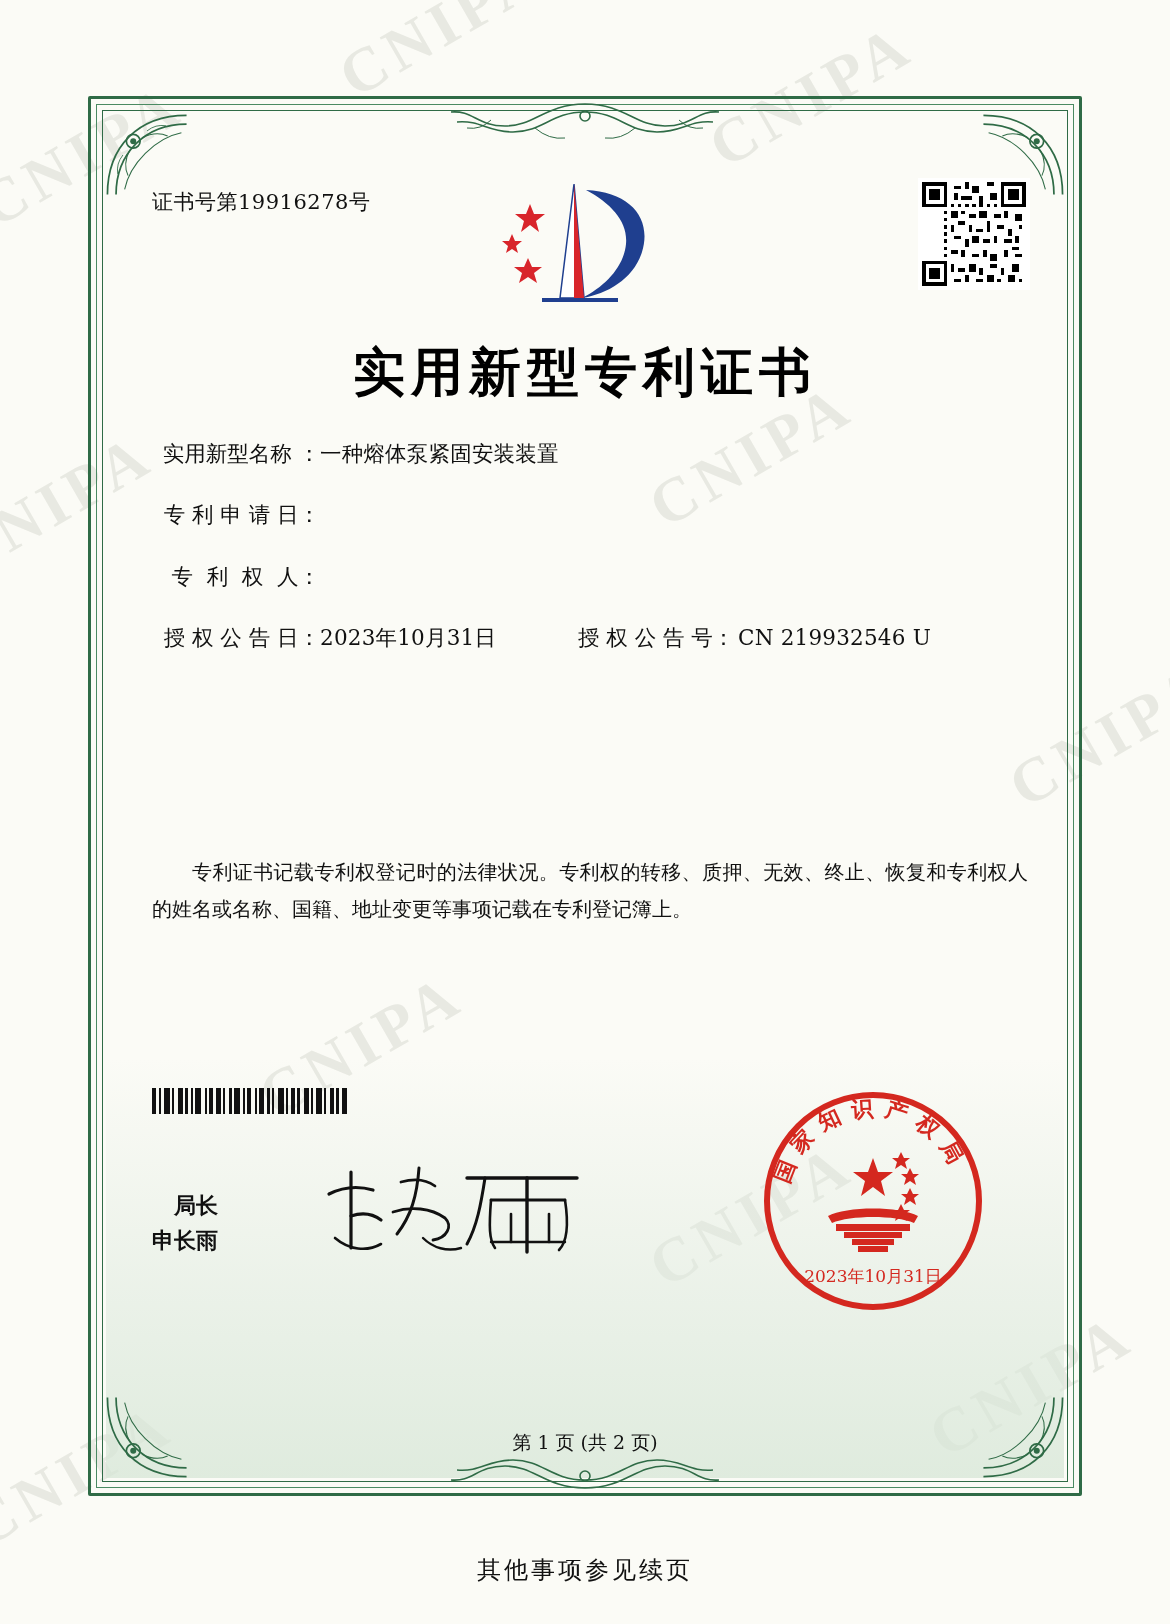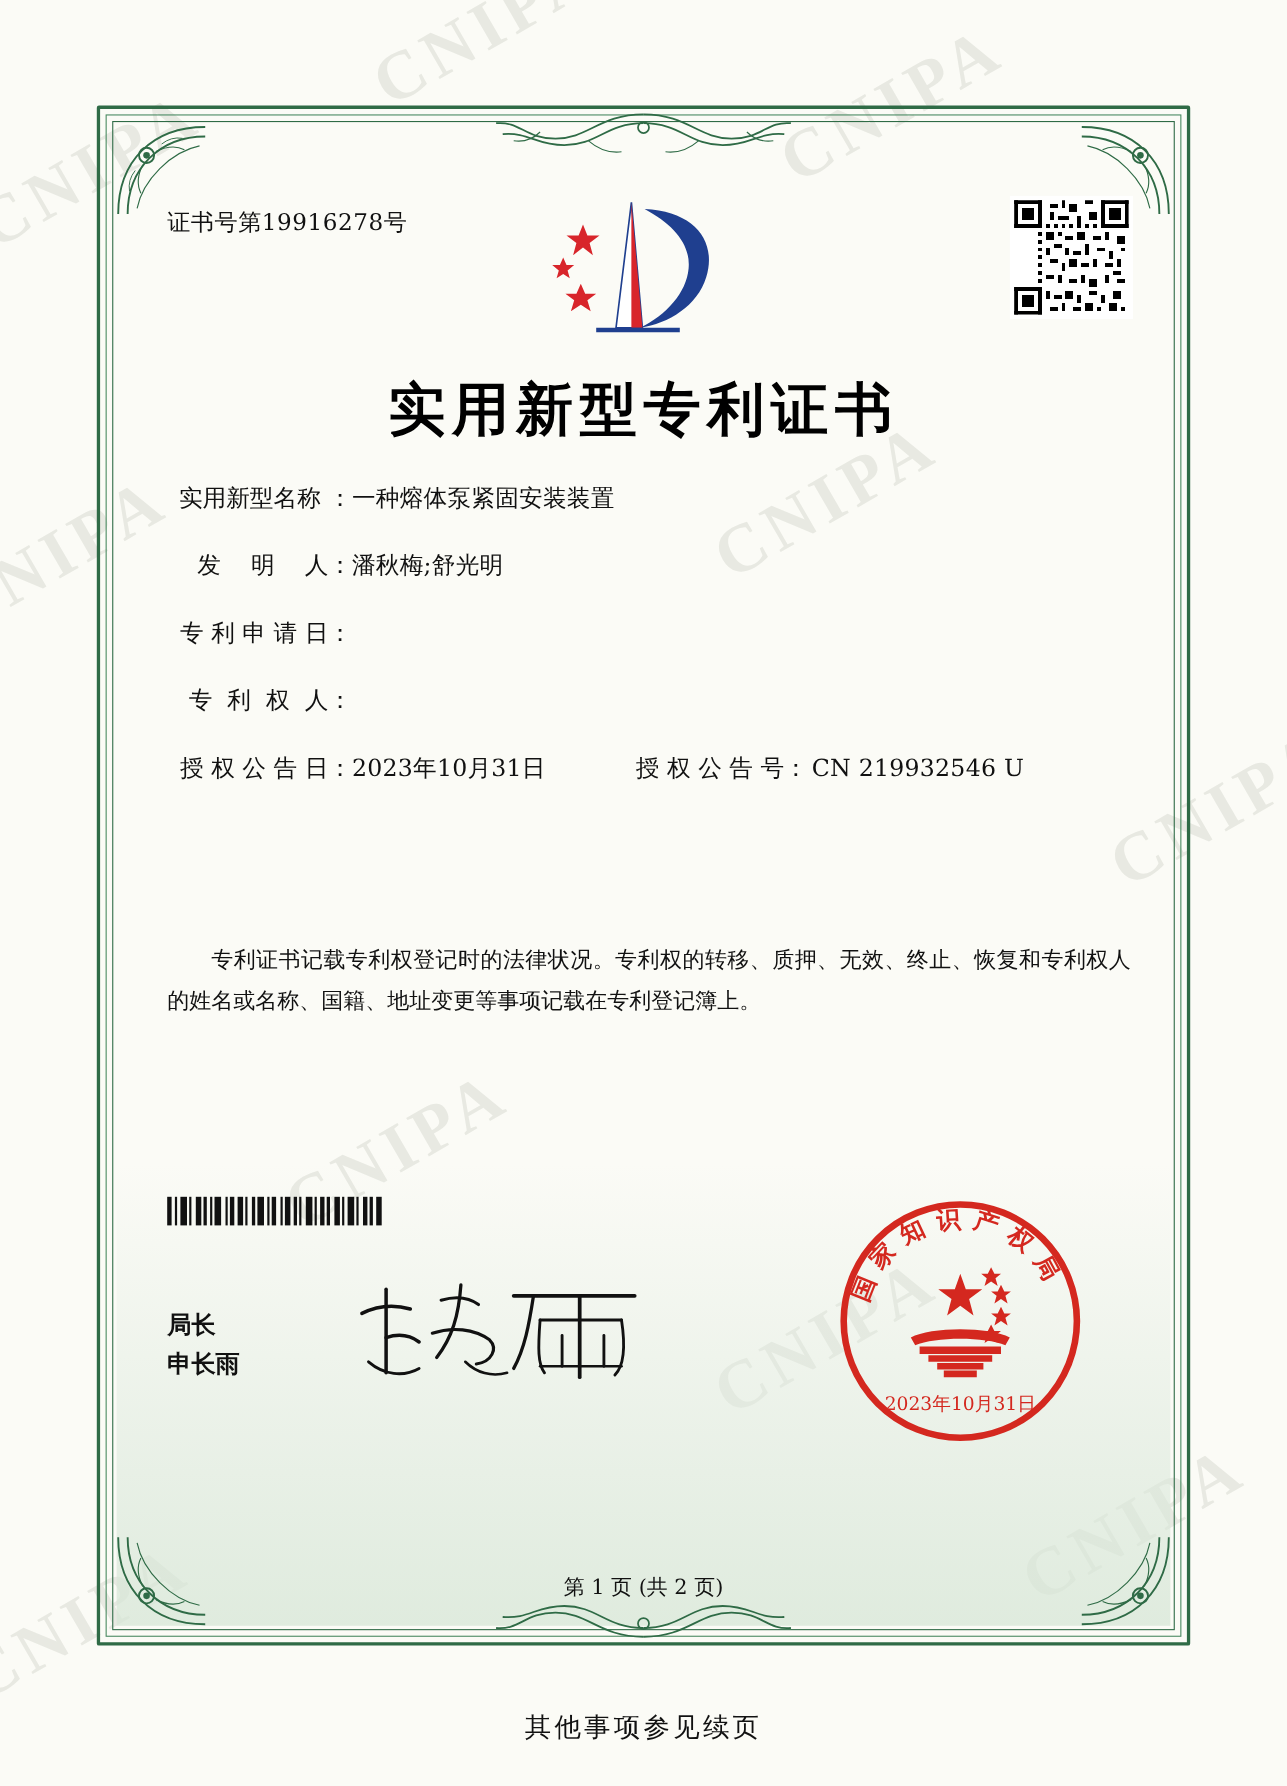--- a/index.html
+++ b/index.html
@@ -210,20 +210,21 @@
   }
 
   .signblock {
     position: absolute;
     left: 22px;
     top: 1062px;
     font-size: 22px;
     font-weight: 700;
     line-height: 1.6;
     color: #111;
+    text-align: right;
   }
   .signature {
     position: absolute;
     left: 185px;
     top: 1030px;
     width: 290px;
     height: 110px;
   }
 
   .seal {
@@ -463,24 +464,20 @@
     </div>
 
     <div class="title">实用新型专利证书</div>
 
     <div class="fields">
       <div class="row">
         <div class="lab">实用新型名称 ：</div>
         <div class="val">一种熔体泵紧固安装装置</div>
       </div>
       <div class="row">
-        <div class="lab">发    明    人：</div>
-        <div class="val">潘秋梅;舒光明</div>
-      </div>
-      <div class="row">
         <div class="lab">专 利 申 请 日：</div>
       </div>
       <div class="row">
         <div class="lab">专  利  权  人：</div>
       </div>
       <div class="row pubrow">
         <div class="lab">授 权 公 告 日：</div>
         <div class="val pub-date">2023年10月31日</div>
         <div class="pub-no-lab">授 权 公 告 号：</div>
         <div class="val">CN 219932546 U</div>

